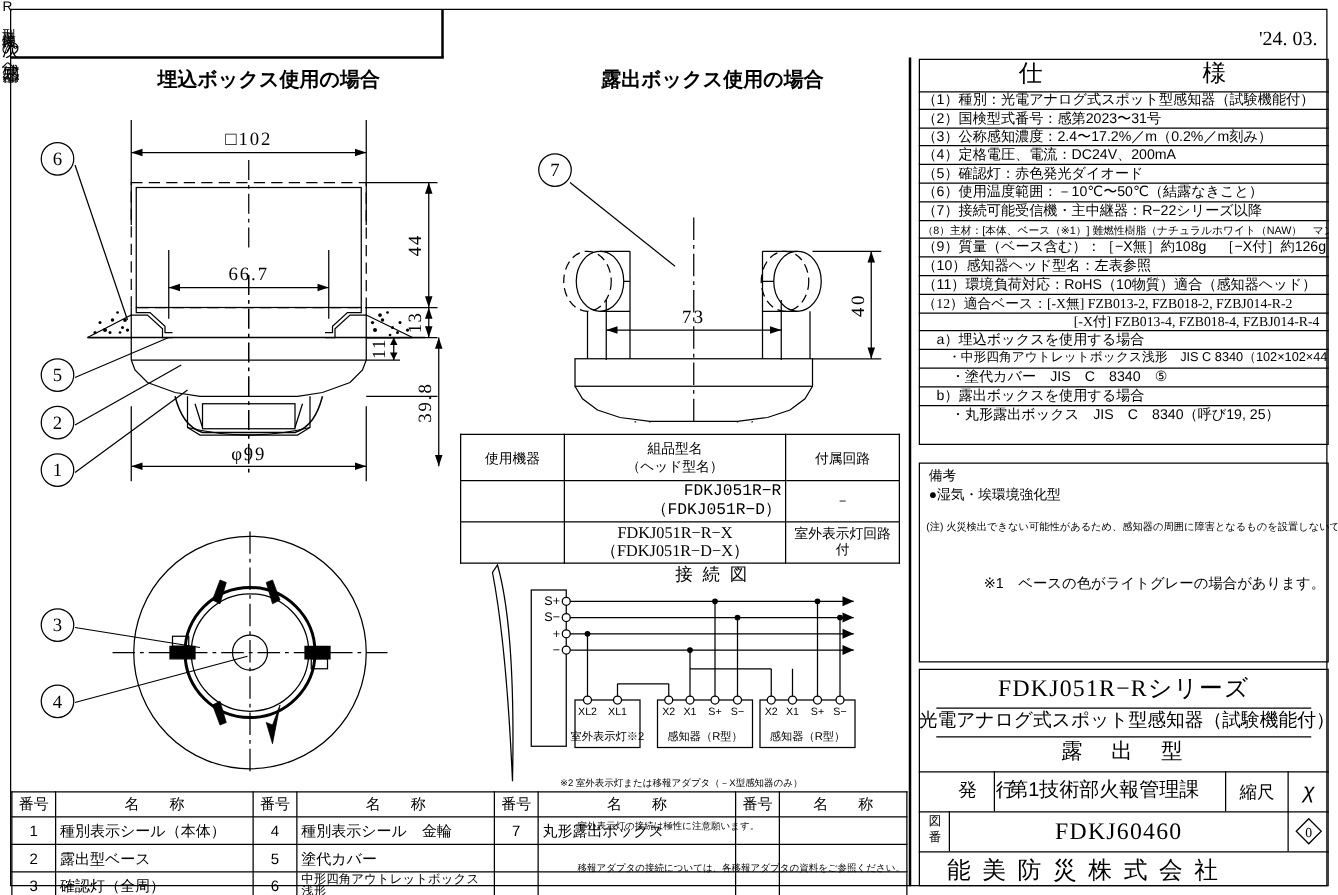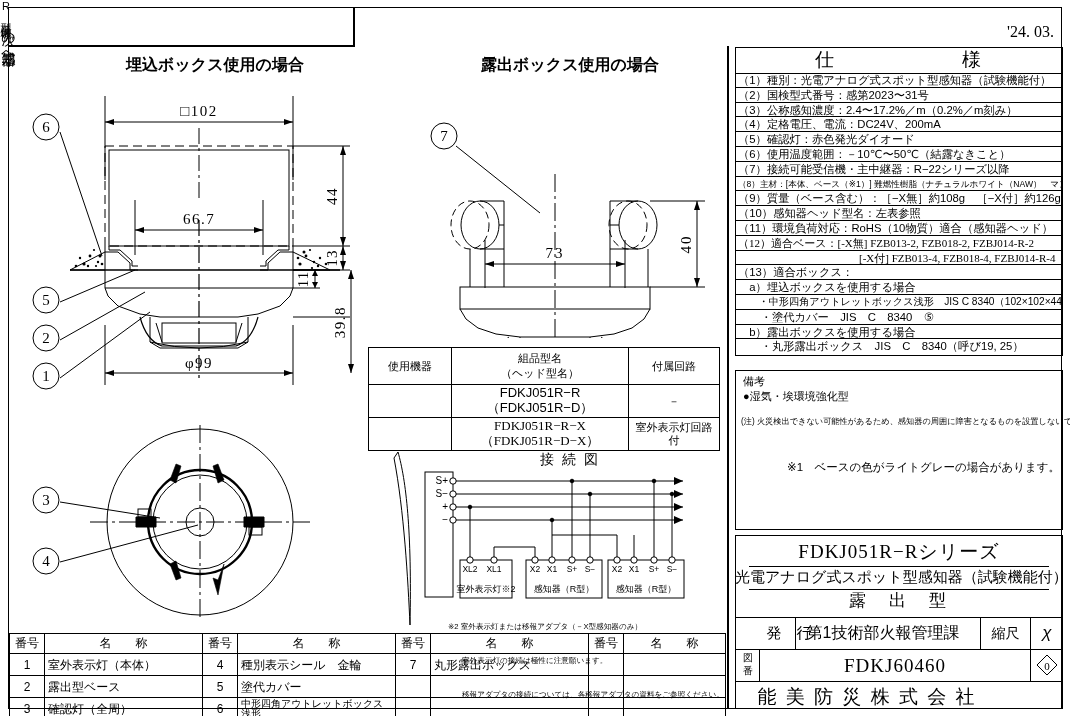--- a/index.html
+++ b/index.html
@@ -239,21 +239,21 @@
       <tr>
         <th style="border:1px solid #000;width:76px;font-size:11px;font-weight:normal;padding:3px;">使用機器</th>
         <th style="border:1px solid #000;width:170px;font-size:11px;font-weight:normal;padding:3px;white-space:pre-line;">組品型名
 （ヘッド型名）</th>
         <th style="border:1px solid #000;font-size:11px;font-weight:normal;padding:3px;">付属回路</th>
       </tr>
     </thead>
     <tbody>
       <tr>
         <td>&nbsp;</td>
-        <td style="white-space:pre-line;font-family:Liberation Sans, sans-serif;font-size:13px;">FDKJ051R−R
+        <td style="white-space:pre-line;font-family:Liberation Mono, monospace;font-size:13px;text-align:right;">FDKJ051R−R
 （FDKJ051R−D）</td>
         <td>－</td>
       </tr>
       <tr>
         <td>&nbsp;</td>
         <td style="white-space:pre-line;font-family:'Liberation Serif',serif;font-size:13px;">FDKJ051R−R−X
 （FDKJ051R−D−X）</td>
         <td>室外表示灯回路付</td>
       </tr>
     </tbody>
@@ -361,21 +361,20 @@
     <div class="spec-row">（4）定格電圧、電流：DC24V、200mA</div>
     <div class="spec-row">（5）確認灯：赤色発光ダイオード</div>
     <div class="spec-row">（6）使用温度範囲：－10℃〜50℃（結露なきこと）</div>
     <div class="spec-row">（7）接続可能受信機・主中継器：R−22シリーズ以降</div>
     <div class="spec-row tiny">（8）主材：[本体、ベース（※1）] 難燃性樹脂（ナチュラルホワイト（NAW）　マンセルN9.3近似色）</div>
     <div class="spec-row">（9）質量（ベース含む）：［−X無］約108g　［−X付］約126g</div>
     <div class="spec-row">（10）感知器ヘッド型名：左表参照</div>
     <div class="spec-row">（11）環境負荷対応：RoHS（10物質）適合（感知器ヘッド）</div>
     <div class="spec-row mono">（12）適合ベース：[-X無] FZB013-2, FZB018-2, FZBJ014-R-2</div>
     <div class="spec-row mono">　　　　　　　　　　　[-X付] FZB013-4, FZB018-4, FZBJ014-R-4</div>
-    <div class="spec-row">（13）適合ボックス：</div>
     <div class="spec-row">　a）埋込ボックスを使用する場合</div>
     <div class="spec-row sm">　　・中形四角アウトレットボックス浅形　JIS C 8340（102×102×44）</div>
     <div class="spec-row">　　・塗代カバー　JIS　C　8340　⑤</div>
     <div class="spec-row">　b）露出ボックスを使用する場合</div>
     <div class="spec-row last">　　・丸形露出ボックス　JIS　C　8340（呼び19, 25）</div>
   </div>
 
   <style>
     .spec-row{height:14.8px;line-height:14.8px;border-bottom:1px solid #000;font-size:11.3px;
               white-space:nowrap;overflow:hidden;padding-left:3px;box-sizing:border-box;}
@@ -434,21 +433,21 @@
         <th style="border:1px solid #000;width:155px;font-weight:normal;font-size:12px;">名　　称</th>
         <th style="border:1px solid #000;width:32px;font-weight:normal;font-size:12px;">番号</th>
         <th style="border:1px solid #000;width:155px;font-weight:normal;font-size:12px;">名　　称</th>
         <th style="border:1px solid #000;width:32px;font-weight:normal;font-size:12px;">番号</th>
         <th style="border:1px solid #000;font-weight:normal;font-size:12px;">名　　称</th>
       </tr>
     </thead>
     <tbody>
       <tr>
         <td style="text-align:center;">1</td>
-        <td>室外表示灯（本体）</td>
+        <td>種別表示シール（本体）</td>
         <td style="text-align:center;">4</td>
         <td>種別表示シール　金輪</td>
         <td style="text-align:center;">7</td>
         <td>丸形露出ボックス</td>
         <td style="text-align:center;">&nbsp;</td>
         <td>&nbsp;</td>
       </tr>
       <tr>
         <td style="text-align:center;">2</td>
         <td>露出型ベース</td>

